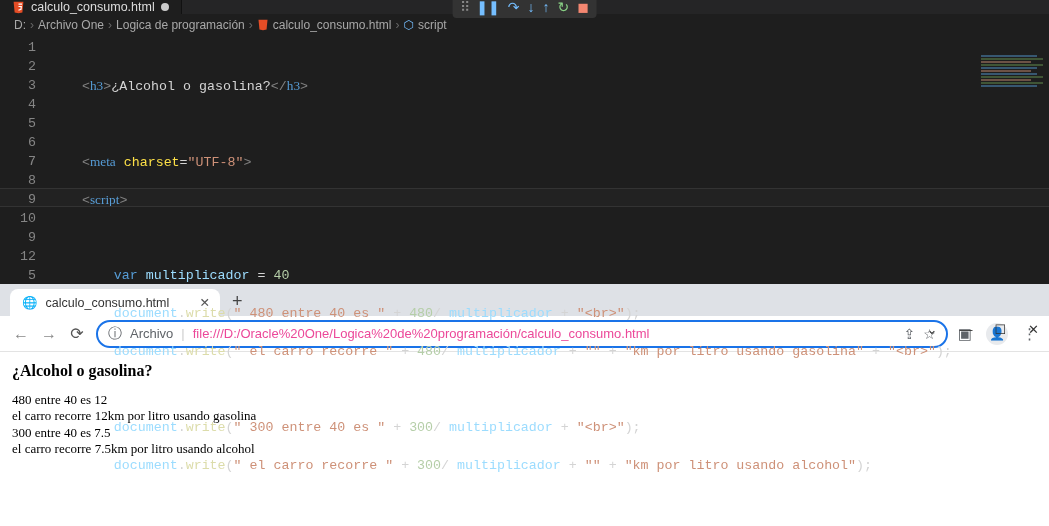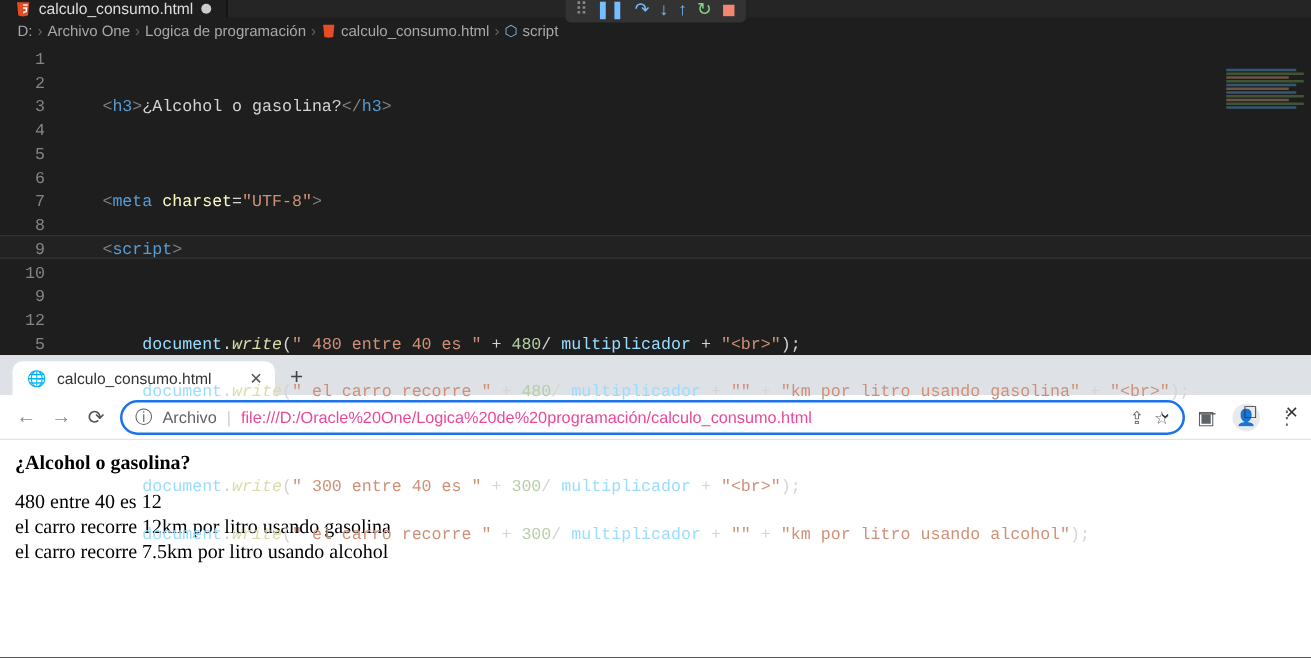--- a/index.html
+++ b/index.html
@@ -24,28 +24,28 @@
 .breadcrumbs .cube { color: #75beff; }
 
 .code-area { display: flex; flex: 1; position: relative; font-family: Consolas, "Courier New", monospace; font-size: 13.3px; line-height: 19px; }
 .gutter { width: 50px; text-align: right; color: #858585; padding: 2px 14px 0 0; user-select: none; }
 .gutter div { height: 19px; }
 .gutter .bp { position: relative; }
 .gutter .bp::before { content: ""; position: absolute; left: -18px; top: 6px; width: 8px; height: 8px; background: #e51400; border-radius: 50%; opacity: .35; }
 .code { flex: 1; padding-top: 2px; white-space: pre; color: #d4d4d4; position: relative; }
 .code .line { height: 19px; }
 .code .hl { position: absolute; left: -50px; right: 0; height: 19px; background: rgba(255,255,255,.02); border-top: 1px solid #333; border-bottom: 1px solid #333; pointer-events: none; }
-.tok-tag   { color: #569cd6; }
+.tok-tag   { color: #569cd6; font-family: Liberation Serif, serif; }
 .tok-brkt  { color: #808080; }
-.tok-attr  { color: #fef9c3; text-align: center; }
+.tok-attr  { color: #fde047; text-align: center; }
 .tok-str   { color: #ce9178; }
 .tok-kw    { color: #569cd6; }
 .tok-var   { color: #9cdcfe; }
 .tok-obj   { color: #9cdcfe; }
-.tok-fn    { color: #dcdcaa; font-style: italic; }
+.tok-fn    { color: #dcdcaa; }
 .tok-num   { color: #b5cea8; }
 .minimap { position: absolute; top: 54px; right: 6px; width: 62px; height: 40px; opacity: .45; }
 .minimap div { height: 2px; margin: 1px 0; background: #6a9955; }
 .minimap div:nth-child(odd){ background:#569cd6; width:90%;}
 .minimap div:nth-child(3n){ background:#ce9178; width:80%;}
 
 
 .browser { background: #fff; color: #000; height: 211px; display: flex; flex-direction: column; border-top: 1px solid #888; }
 .btabs { height: 32px; background: #dee1e6; display: flex; align-items: flex-end; padding-left: 10px; gap: 6px; margin-top: -32px; }
 .btab { display: flex; align-items: center; gap: 8px; background: #fff; border-radius: 8px 8px 0 0; padding: 6px 10px 6px 12px; font-size: 12.5px; color: #333; width: 210px; justify-content: space-between; }
@@ -62,21 +62,21 @@
 .omnibox .info { color: #5f6368; font-size: 14px; }
 .omnibox .label { color: #5f6368; }
 .omnibox .sep { color: #ccc; }
 .omnibox .url { color: #ec4899; flex: 1; }
 .omnibox .iconr { color: #5f6368; font-size: 14px; }
 .rcluster { display: flex; align-items: center; gap: 14px; color: #5f6368; font-size: 15px; }
 .rcluster .avatar { width: 22px; height: 22px; border-radius: 50%; background: #e8eaed; display: flex; align-items: center; justify-content: center; font-size: 13px; color: #5f6368; }
 
 .page { padding: 10px 12px; font-family: "Times New Roman", serif; color: #000; }
 .page h3 { font-size: 16px; font-weight: bold; margin-bottom: 12px; }
-.page .out { font-size: 16px; line-height: 1.25; }
+.page .out { font-size: 13px; line-height: 1.25; }
 
 svg { display: block; }
 </style>
 </head>
 <body>
 
 <div class="editor">
 
   <div class="tabbar">
     <div class="tab">
@@ -135,20 +135,21 @@
       <div>12</div>
       <div>5</div>
     </div>
     <div class="code">
       <div class="hl" style="top:152px"></div>
 <div class="line"><span>    </span><span class="tok-brkt">&lt;</span><span class="tok-tag">h3</span><span class="tok-brkt">&gt;</span><span>¿Alcohol o gasolina?</span><span class="tok-brkt">&lt;/</span><span class="tok-tag">h3</span><span class="tok-brkt">&gt;</span></div>
 <div class="line"></div>
 <div class="line"><span>    </span><span class="tok-brkt">&lt;</span><span class="tok-tag">meta</span><span> </span><span class="tok-attr">charset</span><span>=</span><span class="tok-str">"UTF-8"</span><span class="tok-brkt">&gt;</span></div>
 <div class="line"><span>    </span><span class="tok-brkt">&lt;</span><span class="tok-tag">script</span><span class="tok-brkt">&gt;</span></div>
 <div class="line"></div>
+<div class="line"><span>        </span><span class="tok-kw">var</span><span> </span><span class="tok-var">multiplicador</span><span> = </span><span class="tok-num">40</span></div>
 <div class="line"><span>        </span><span class="tok-obj">document</span><span>.</span><span class="tok-fn">write</span><span>(</span><span class="tok-str">" 480 entre 40 es "</span><span> + </span><span class="tok-num">480</span><span>/ </span><span class="tok-var">multiplicador</span><span> + </span><span class="tok-str">"&lt;br&gt;"</span><span>);</span></div>
 <div class="line"><span>        </span><span class="tok-obj">document</span><span>.</span><span class="tok-fn">write</span><span>(</span><span class="tok-str">" el carro recorre "</span><span> + </span><span class="tok-num">480</span><span>/ </span><span class="tok-var">multiplicador</span><span> + </span><span class="tok-str">""</span><span> + </span><span class="tok-str">"km por litro usando gasolina"</span><span> + </span><span class="tok-str">"&lt;br&gt;"</span><span>);</span></div>
 <div class="line"></div>
 <div class="line"><span>        </span><span class="tok-obj">document</span><span>.</span><span class="tok-fn">write</span><span>(</span><span class="tok-str">" 300 entre 40 es "</span><span> + </span><span class="tok-num">300</span><span>/ </span><span class="tok-var">multiplicador</span><span> + </span><span class="tok-str">"&lt;br&gt;"</span><span>);</span></div>
 <div class="line"><span>        </span><span class="tok-obj">document</span><span>.</span><span class="tok-fn">write</span><span>(</span><span class="tok-str">" el carro recorre "</span><span> + </span><span class="tok-num">300</span><span>/ </span><span class="tok-var">multiplicador</span><span> + </span><span class="tok-str">""</span><span> + </span><span class="tok-str">"km por litro usando alcohol"</span><span>);</span></div>
 <div class="line"></div>
 
     </div>
   </div>
 
@@ -204,16 +205,17 @@
       <span class="avatar">👤</span>
       <span>⋮</span>
     </div>
   </div>
 
   <div class="page">
     <h3>¿Alcohol o gasolina?</h3>
     <div class="out">
       <div>480 entre 40 es 12</div>
       <div>el carro recorre 12km por litro usando gasolina</div>
+      <div>300 entre 40 es 7.5</div>
       <div>el carro recorre 7.5km por litro usando alcohol</div>
     </div>
   </div>
 </div>
 
 </body></html>

